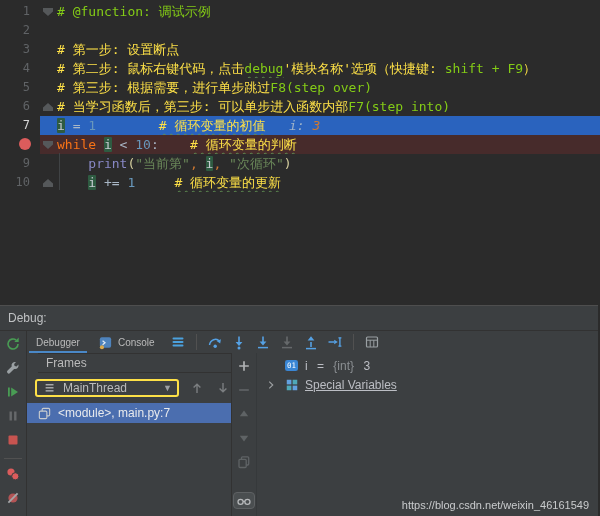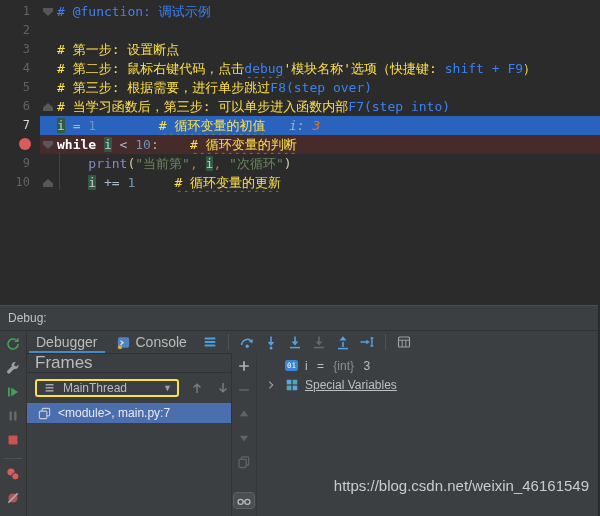--- a/index.html
+++ b/index.html
@@ -15,22 +15,22 @@
   .line.exec .rest{background:#2A63BE;}
   .line.bpl .rest{background:#472B2B;}
   .code{display:block;padding-left:17px;white-space:pre;overflow:hidden;
         font:13px/19px "DejaVu Sans Mono",monospace;color:#A9B7C6;}
   .bp-dot{position:absolute;left:19px;top:3px;width:12px;height:12px;border-radius:50%;background:#DB5C5C;}
   .fold{position:absolute;left:3px;top:6px;width:10px;height:8px;background:#55585A;}
   .fold.fd{clip-path:polygon(0 0,100% 0,100% 45%,50% 100%,0 45%);}
   .fold.fu{clip-path:polygon(50% 0,100% 55%,100% 100%,0 100%,0 55%);}
   .indent-guide{position:absolute;left:59px;top:153px;width:1px;height:37px;background:#404345;}
   
-  .cmt{color:#fde047;} .cmt2{color:#3b82f6;}
-  .kw{color:#ffffff;font-weight:bold;} .num{color:#6897BB;} .pln{color:#A9B7C6;} .var{color:#C7CCD1;}
+  .cmt{color:#fde047;} .cmt2{color:#84cc16;}
+  .kw{color:#f97316;} .num{color:#6897BB;} .pln{color:#A9B7C6;} .var{color:#C7CCD1;}
   .bi{color:#8888C6;} .str{color:#6A8759;} .com{color:#CC7832;} .par{color:#D5CE9E;}
   .hintn{color:#9FB3C9;font-style:italic;} .hintv{color:#CC7832;font-style:italic;}
   .hli{background:#2E5B41;border-radius:1px;}
   .sq{text-decoration:underline wavy #5E8C50;text-decoration-thickness:1px;text-underline-offset:3px;}
   
   .debug{position:absolute;left:0;top:305px;width:598px;height:211px;background:#3C3F41;
          border-top:1px solid #4E4E4E;box-sizing:border-box;color:#BBBBBB;}
   .dbg-header{height:25px;border-bottom:1px solid #323232;display:flex;align-items:center;box-sizing:border-box;}
   .dbg-label{font-size:12px;color:#BFC1C3;padding:0 8px;}
   .run-tab{position:relative;height:100%;display:flex;align-items:center;gap:5px;padding:0 8px;margin-left:18px;
@@ -38,31 +38,31 @@
   .run-tab::after{content:"";position:absolute;left:0;right:0;bottom:0;height:3px;background:#4A88C7;}
   .run-tab .lbl{font-size:12px;color:#C9CBCD;}
   .close{color:#7F8386;font-size:12px;line-height:12px;cursor:pointer;}
   .dbg-body{display:flex;height:185px;}
   .left-bar{width:27px;flex:none;border-right:1px solid #323232;box-sizing:border-box;
             display:flex;flex-direction:column;align-items:center;padding-top:5px;}
   .left-bar .icbtn{margin-bottom:8px;}
   .hsep{width:18px;height:1px;background:#515151;margin:2px 0 7px 0;flex:none;}
   .dbg-main{flex:1;display:flex;flex-direction:column;min-width:0;}
   .toolbar{height:22px;flex:none;display:flex;align-items:center;}
-  .tab{position:relative;height:22px;display:flex;align-items:center;gap:4px;padding:0 9px;font-size:14px;color:#BBBBBB;}
+  .tab{position:relative;height:22px;display:flex;align-items:center;gap:4px;padding:0 9px;font-size:10px;color:#BBBBBB;}
   .tab.sel::after{content:"";position:absolute;left:2px;right:2px;bottom:0;height:2px;background:#4A88C7;}
   .steps{display:flex;align-items:center;gap:8px;margin-left:6px;}
   .vline{width:1px;height:16px;background:#515151;margin:0 2px;}
   .icbtn{width:16px;height:16px;display:flex;align-items:center;justify-content:center;flex:none;cursor:pointer;}
   .icbtn svg{display:block;}
   .panels{flex:1;display:flex;min-height:0;}
   .col-frames{width:204px;flex:none;display:flex;flex-direction:column;}
   .col-vars{flex:1;border-left:1px solid #323232;display:flex;flex-direction:column;min-width:0;}
   .panel-head{height:18px;flex:none;border-bottom:1px solid #323232;border-top:1px solid #323232;
-              font-size:17px;color:#BBBBBB;display:flex;align-items:center;padding-left:8px;}
+              font-size:12px;color:#BBBBBB;display:flex;align-items:center;padding-left:8px;margin-left:11px;}
   .col-vars .panel-head{padding-left:12px;}
   .frames-body{flex:1;position:relative;}
   .thread-row{display:flex;align-items:center;gap:10px;padding:6px 0 0 8px;}
   .combo{width:148px;height:18px;border:2px solid #fde047;border-radius:3px;display:flex;align-items:center;
          gap:5px;padding:0 5px;font-size:12px;color:#BBBBBB;box-sizing:border-box;cursor:pointer;}
   .combo .cname{flex:1;}
   .chev{color:#9DA0A2;font-size:9px;}
   .frame-item{margin-top:6px;height:20px;background:#4B6EAF;display:flex;align-items:center;gap:6px;
               padding-left:9px;font-size:12px;color:#E8EAED;cursor:pointer;}
   .vars-body{flex:1;display:flex;min-height:0;}
@@ -71,21 +71,21 @@
   .side-bar .icbtn{margin-bottom:8px;}
   .side-bar .gap{height:12px;flex:none;}
   .tog{background:#4A4E50;border:1px solid #5E6163;border-radius:4px;width:20px;height:15px;
        display:flex;align-items:center;justify-content:center;margin-top:2px;cursor:pointer;}
   .tree{flex:1;padding-top:3px;font-size:12px;color:#BCBEC4;}
   .tree-row{height:19px;display:flex;align-items:center;gap:5px;cursor:pointer;}
   .tree-row.r1{padding-left:26px;gap:6px;}
   .tree-row.r2{padding-left:6px;text-decoration:underline;}
   .vtype{color:#8A8E91;white-space:pre;}
   .vname,.vval{color:#BCBEC4;white-space:pre;}
-  .watermark{position:absolute;right:9px;bottom:22px;font-size:15px;color:#C9CBCD;}
+  .watermark{position:absolute;right:9px;bottom:5px;font-size:11px;color:#C9CBCD;}
 </style>
 </head>
 <body>
 
 <div class="screen">
 
   <div class="editor">
     <div id="editor-lines">
         <div class="line">
           <span class="ln">1</span>

